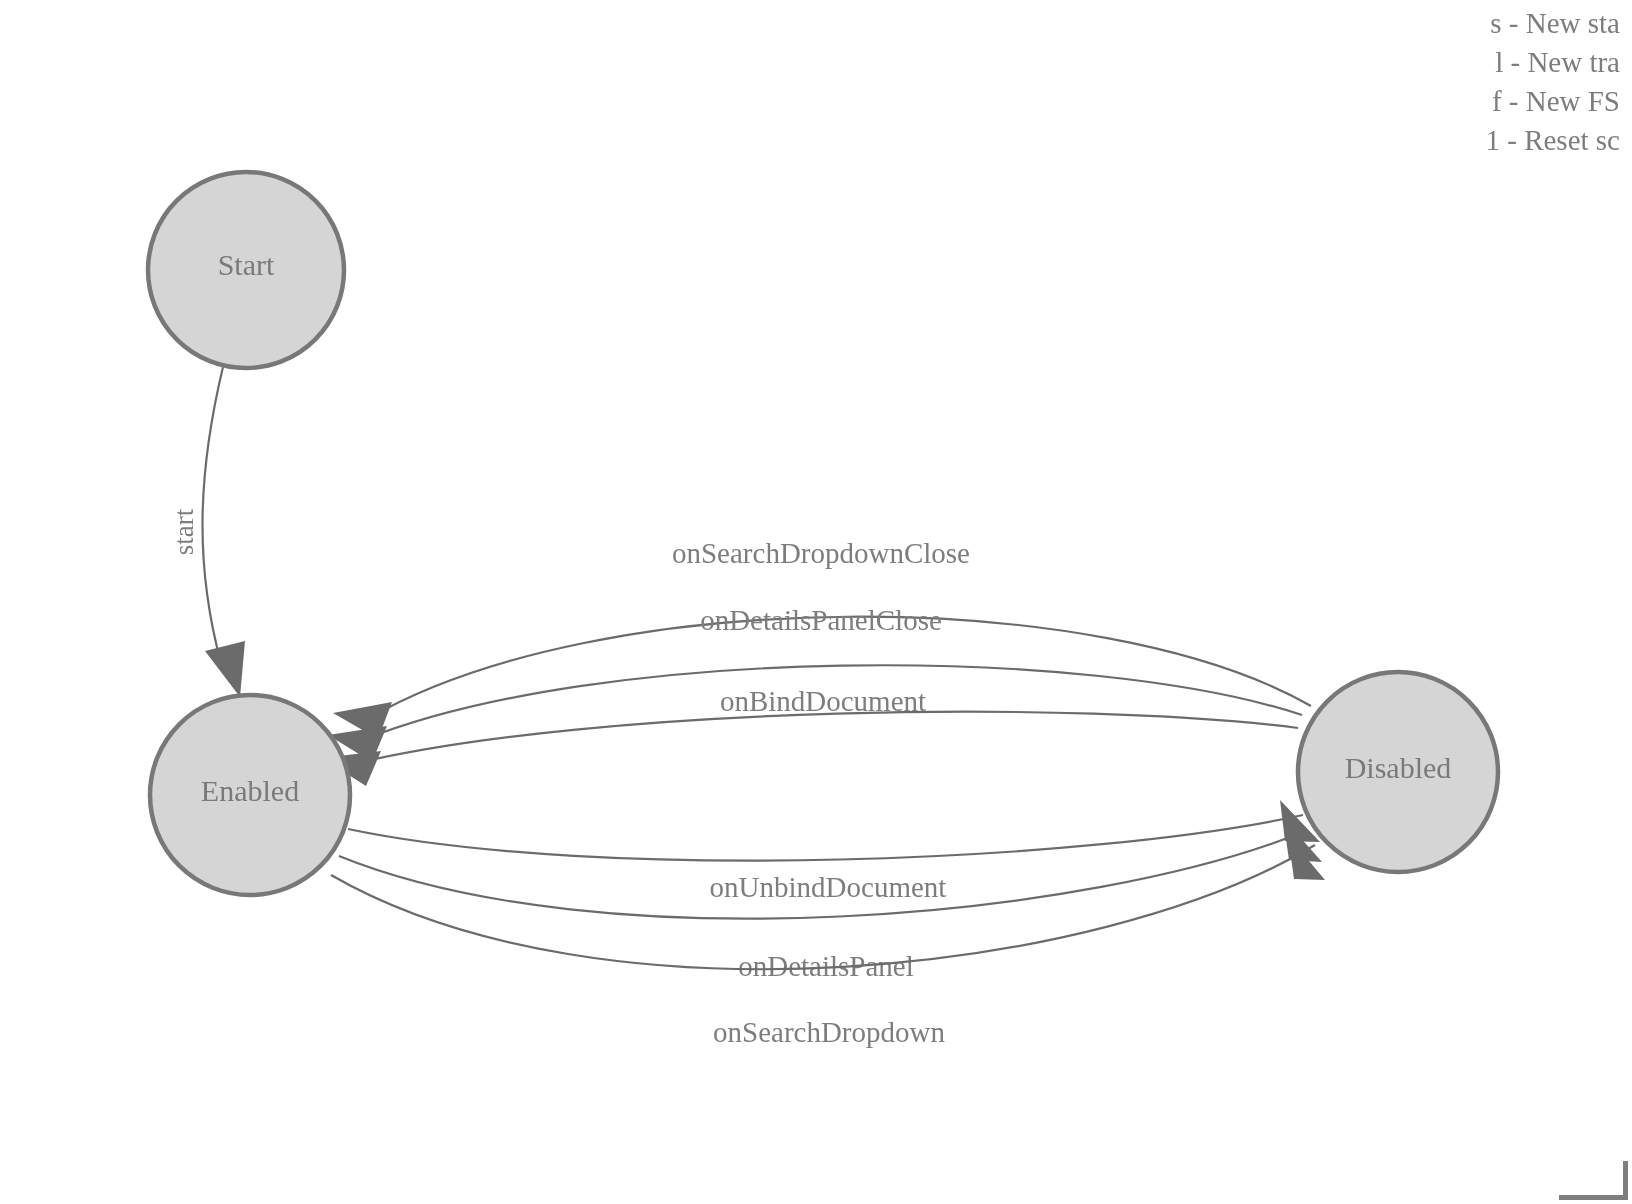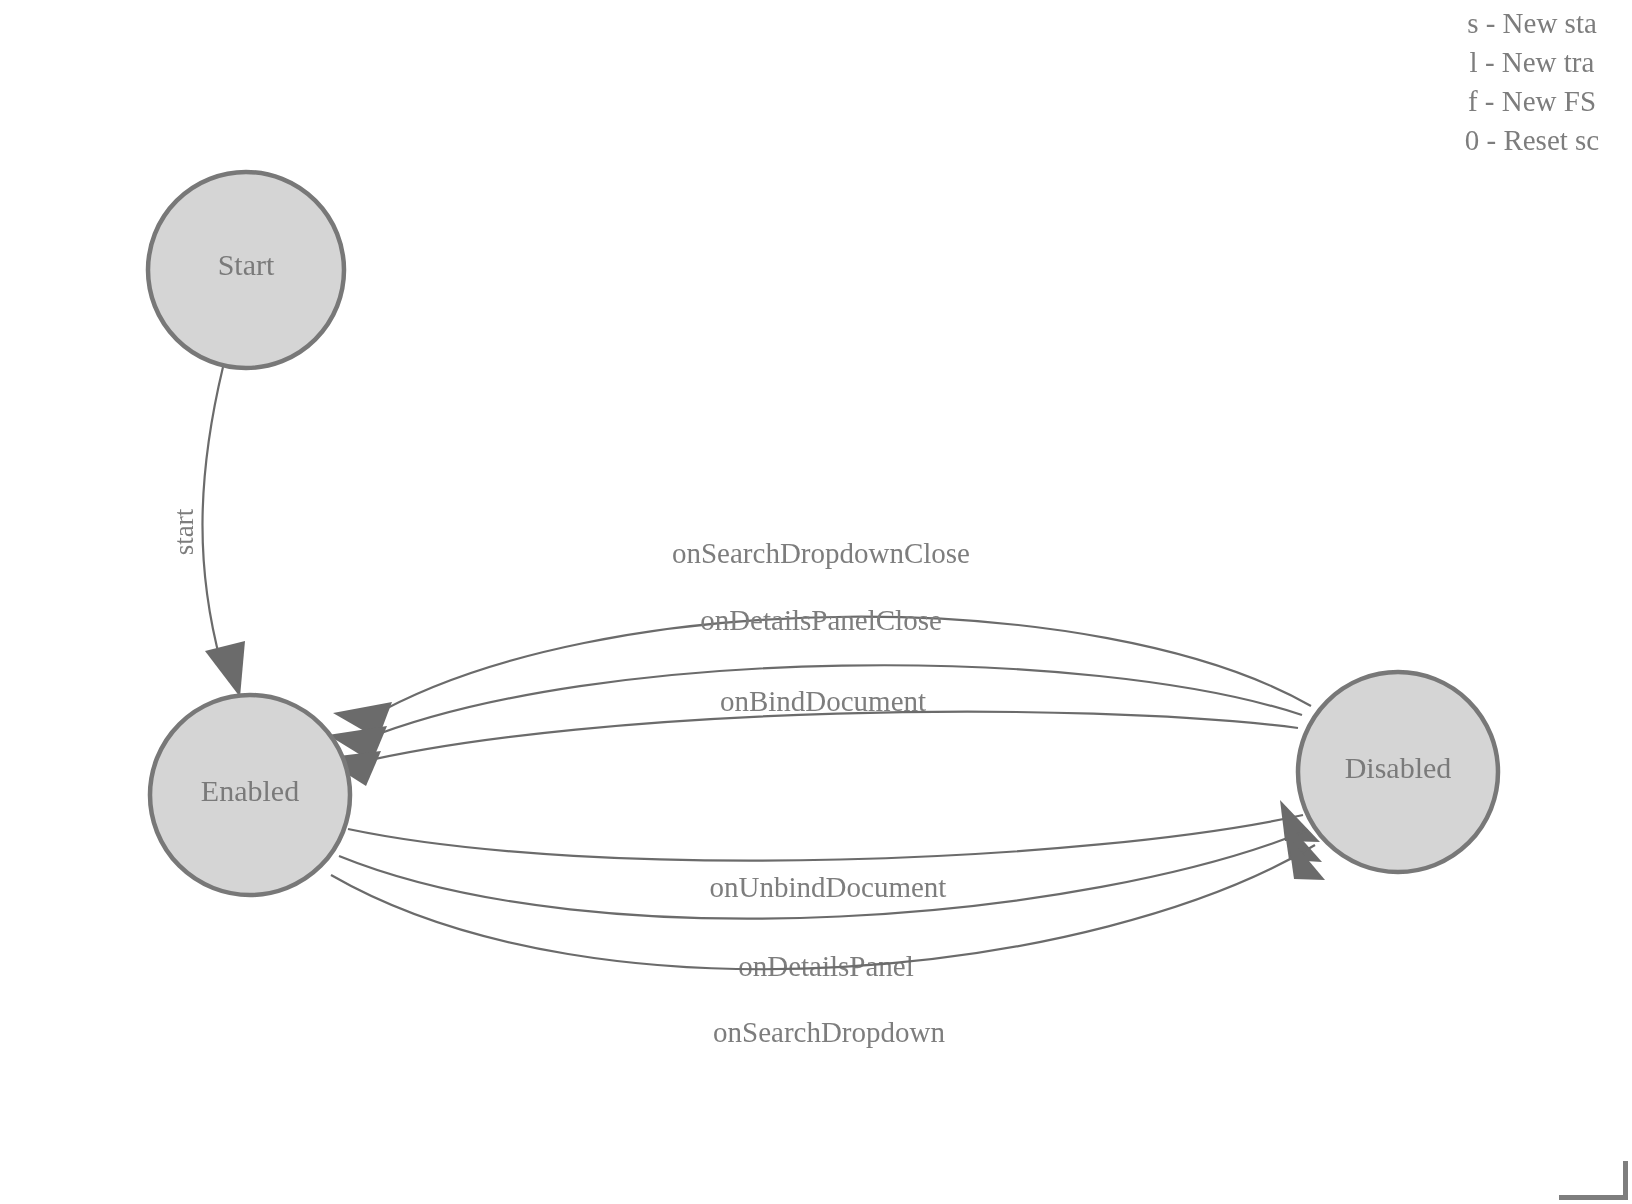--- a/index.html
+++ b/index.html
@@ -52,24 +52,24 @@
   }
   .edge-label-rot {
     fill: #7d7d7d;
     font-family: "Liberation Serif", "DejaVu Serif", serif;
     font-size: 27px;
     text-anchor: middle;
   }
 
   #help-panel {
     position: absolute;
-    right: 0;
+    right: 12px;
     top: 0;
     padding: 4px 0 0 0;
-    text-align: center;
+    text-align: right;
     white-space: nowrap;
     overflow: hidden;
     width: 200px;
   }
   .help-line {
     color: #7d7d7d;
     font-family: "Liberation Serif", "DejaVu Serif", serif;
     font-size: 29px;
     line-height: 39px;
     white-space: nowrap;
@@ -146,16 +146,16 @@
     <circle class="node-circle" cx="1398" cy="772" r="100"></circle>
     <text class="node-label" x="1398" y="771">Disabled</text>
   </g>
 
 </svg>
 
 <div id="help-panel">
   <div class="help-line">s - New sta</div>
   <div class="help-line">l - New tra</div>
   <div class="help-line">f - New FS</div>
-  <div class="help-line">0 - Reset sc</div>
+  <div class="help-line">1 - Reset sc</div>
 </div>
 
 <div id="corner-handle"></div>
 
 </body></html>

